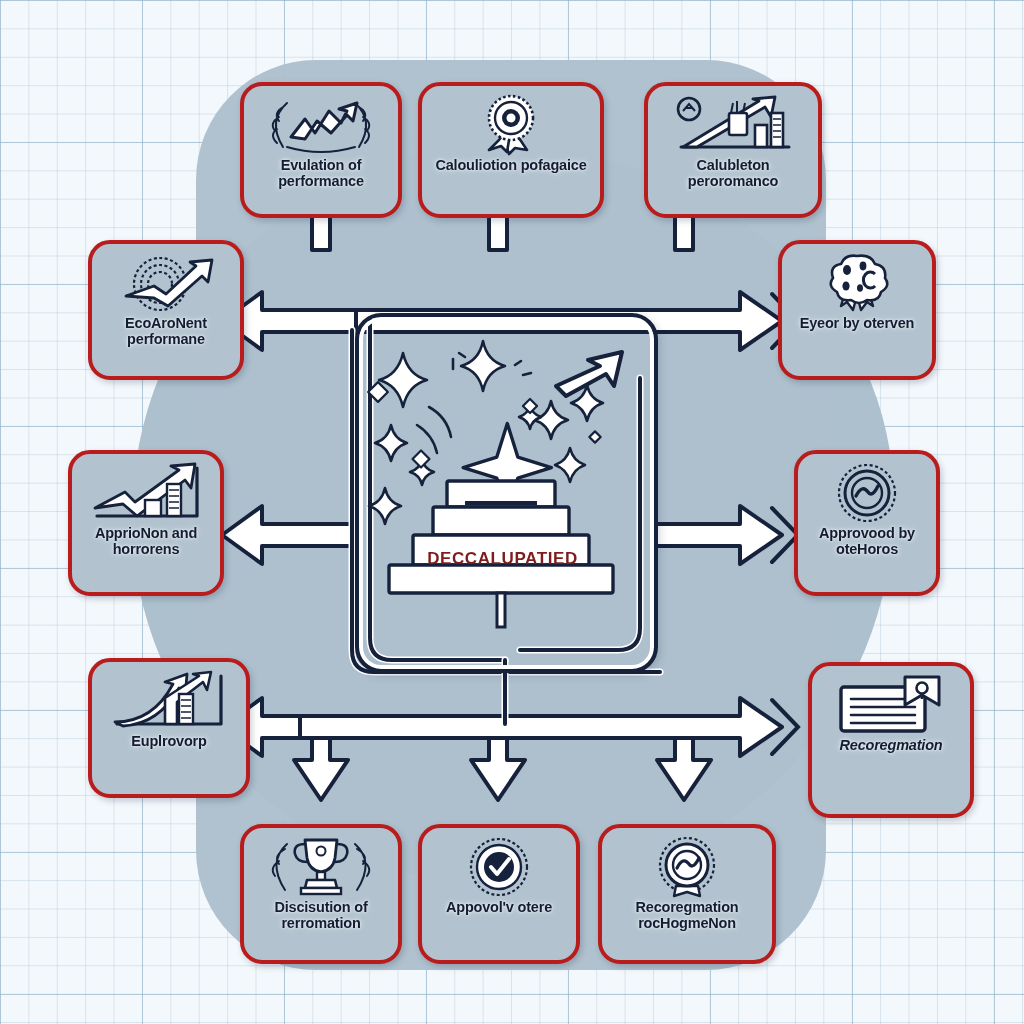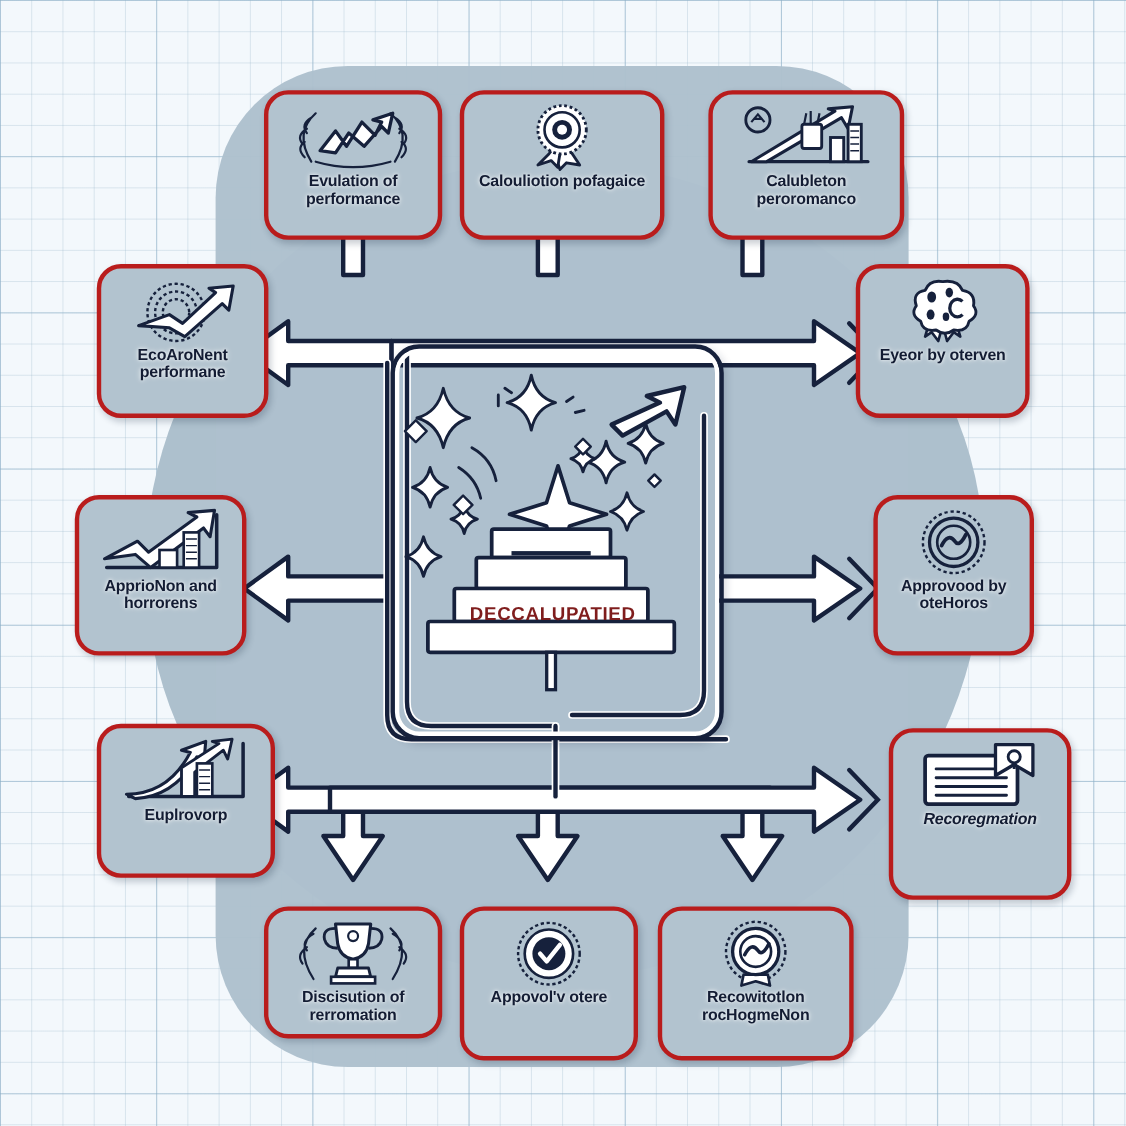--- a/index.html
+++ b/index.html
@@ -80,21 +80,21 @@
   #node-top-right  {left:622px; top:82px;  width:178px;height:136px;margin-left:22px;}
   
   #node-left-upper {left:88px;  top:240px; width:156px;height:140px;}
   #node-left-mid   {left:68px;  top:450px; width:156px;height:146px;}
   #node-left-lower {left:88px;  top:658px; width:162px;height:140px;}
   
   #node-right-upper{left:778px; top:240px; width:158px;height:140px;}
   #node-right-mid   {left:794px; top:450px; width:146px;height:146px;}
   #node-right-lower {left:808px; top:662px; width:166px;height:156px;font-style:italic;}
   
-  #node-bottom-left  {left:240px; top:824px; width:162px;height:120px;}
+  #node-bottom-left  {left:240px; top:824px; width:162px;height:140px;}
   #node-bottom-center{left:418px; top:824px; width:162px;height:140px;}
   #node-bottom-right {left:598px; top:824px; width:178px;height:140px;}
 
   
   #center-panel{
     position:absolute;left:355px;top:313px;width:295px;height:352px;
     border:4px solid #16213c;
     border-radius:26px;
     box-shadow:inset 0 0 0 4px #ffffff, 2px 3px 8px rgba(20,35,60,.18);
     background:transparent;
@@ -402,16 +402,16 @@
   <div class="node" id="node-bottom-right">
     <div class="glyph">
       <svg width="74" height="62" viewBox="0 0 74 62">
         <circle cx="37" cy="29" r="27" fill="none" stroke="#16213c" stroke-width="2.2" stroke-dasharray="3 2.6"></circle>
         <path d="M26,50 L24,60 L37,56 L50,60 L48,50 Z" fill="#ffffff" stroke="#16213c" stroke-width="2.4" stroke-linejoin="round"></path>
         <circle cx="37" cy="29" r="21" fill="#ffffff" stroke="#16213c" stroke-width="3"></circle>
         <circle cx="37" cy="29" r="14" fill="none" stroke="#16213c" stroke-width="2.4"></circle>
         <path d="M27,32 Q33,20 39,28 Q43,34 49,22" fill="none" stroke="#16213c" stroke-width="3.2" stroke-linecap="round"></path>
       </svg>
     </div>
-    <div class="label">Recowitotlon rocHogmeNon</div>
+    <div class="label">Recoregmation rocHogmeNon</div>
   </div>
 
 </div>
 
 </body></html>

